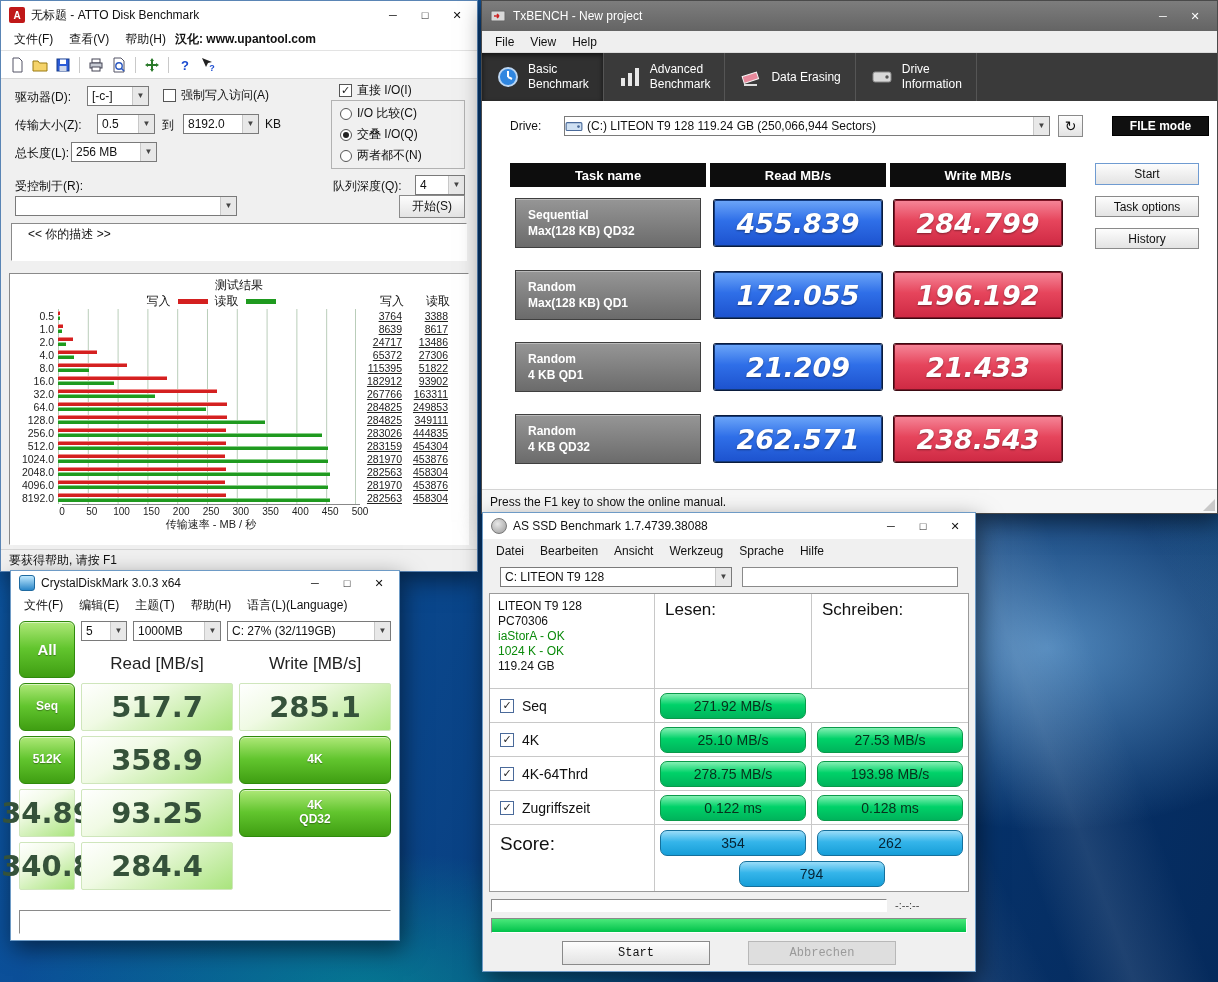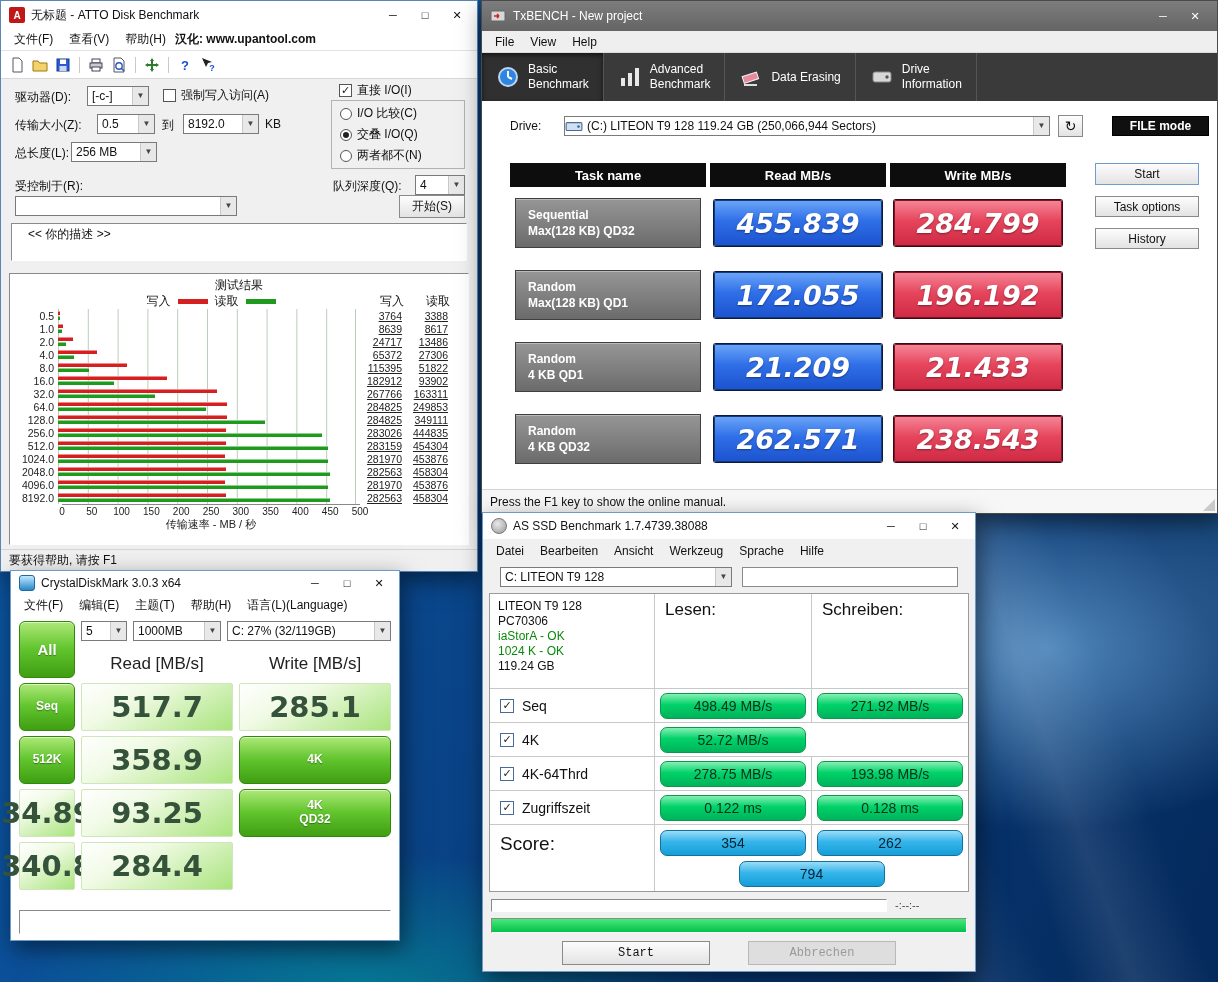--- a/index.html
+++ b/index.html
@@ -660,33 +660,33 @@
       <div class="as-colhead">Lesen:</div>
       <div class="as-colhead">Schreiben:</div>
     </div>
     <div>
         <div class="as-row">
           <div class="as-label-cell">
             <div class="as-checkbox">✓</div>
             <div>Seq</div>
           </div>
           <div class="as-cell">
-            <div class="as-pill green">498.49 MB/s</div>
-          </div>
-          <div class="as-cell">
             <div class="as-pill green">271.92 MB/s</div>
           </div>
         </div>
         <div class="as-row">
           <div class="as-label-cell">
             <div class="as-checkbox">✓</div>
             <div>4K</div>
           </div>
           <div class="as-cell">
-            <div class="as-pill green">52.72 MB/s</div>
+            <div class="as-pill green">25.10 MB/s</div>
+          </div>
+          <div class="as-cell">
+            <div class="as-pill green">27.53 MB/s</div>
           </div>
         </div>
         <div class="as-row">
           <div class="as-label-cell">
             <div class="as-checkbox">✓</div>
             <div>4K-64Thrd</div>
           </div>
           <div class="as-cell">
             <div class="as-pill green">278.75 MB/s</div>
           </div>

